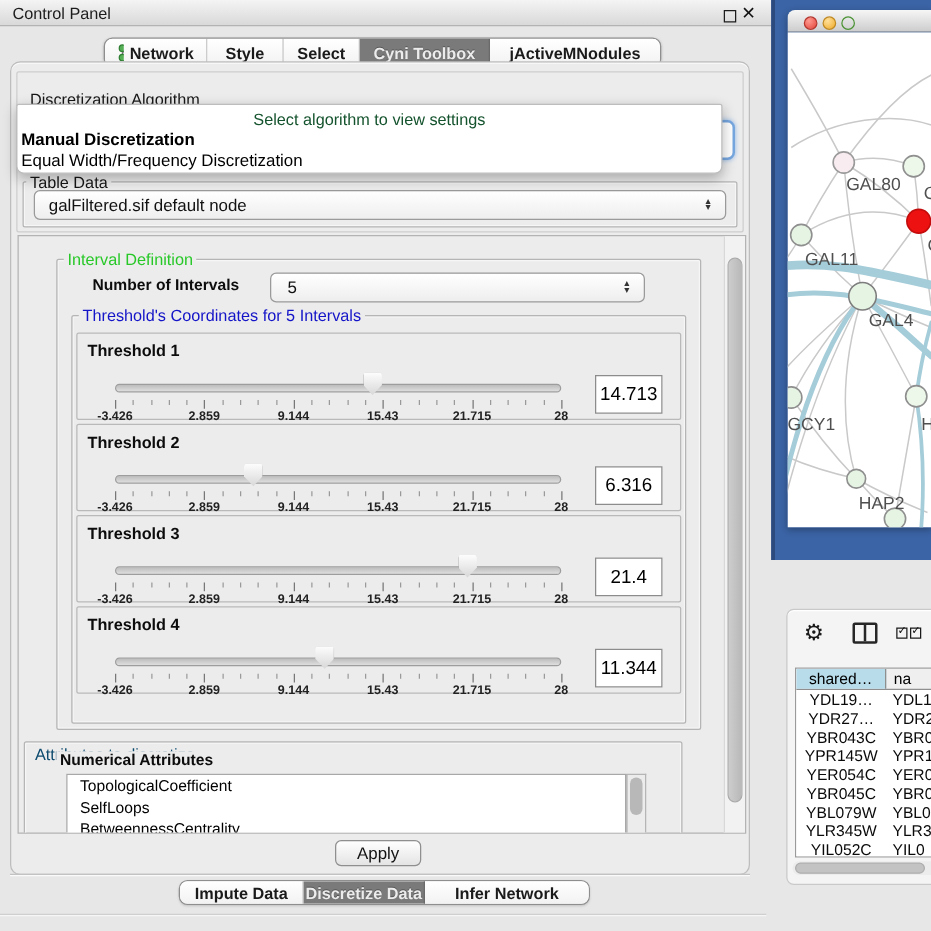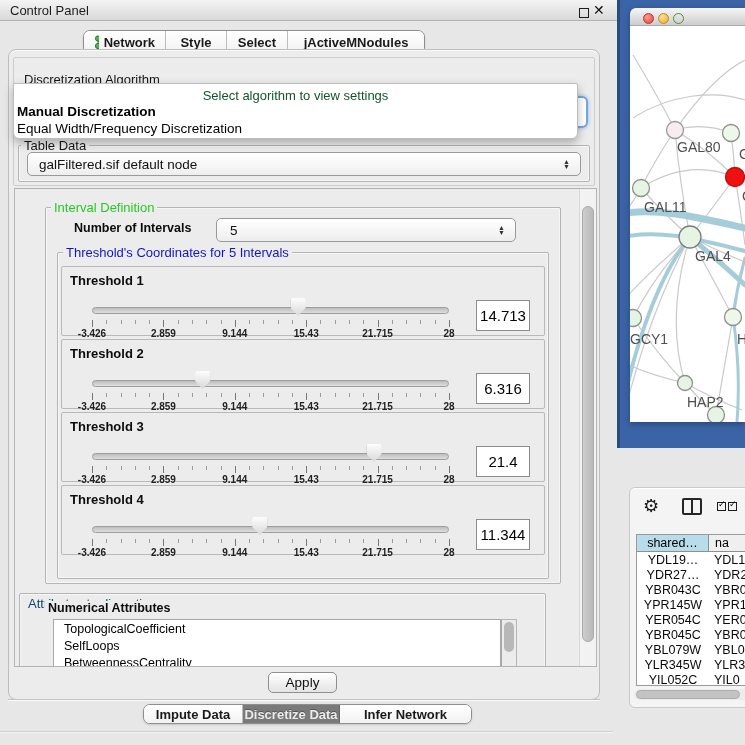--- a/index.html
+++ b/index.html
@@ -109,20 +109,23 @@
           <circle cx="4" cy="11" r="2.6" fill="#55b055" stroke="#2e7d32"></circle>
           <rect x="8.5" y="2" width="4" height="4" fill="#3e3e3e"></rect>
         </svg>
         <span>Network</span>
       </div>
       <div class="segtab" style="width: 61px;">
         <span>Style</span>
       </div>
       <div class="segtab" style="width: 61px;">
         <span>Select</span>
+      </div>
+      <div class="segtab sel" style="width: 104px;">
+        <span>Cyni Toolbox</span>
       </div>
       <div class="segtab" style="width: 136px;">
         <span>jActiveMNodules</span>
       </div>
     </div>
 
   <div class="abs" id="main-panel"></div>
 
   <div class="abs" id="algo-subpanel"></div>
   <span class="grouplab abs" id="algo-label">Discretization Algorithm</span>

